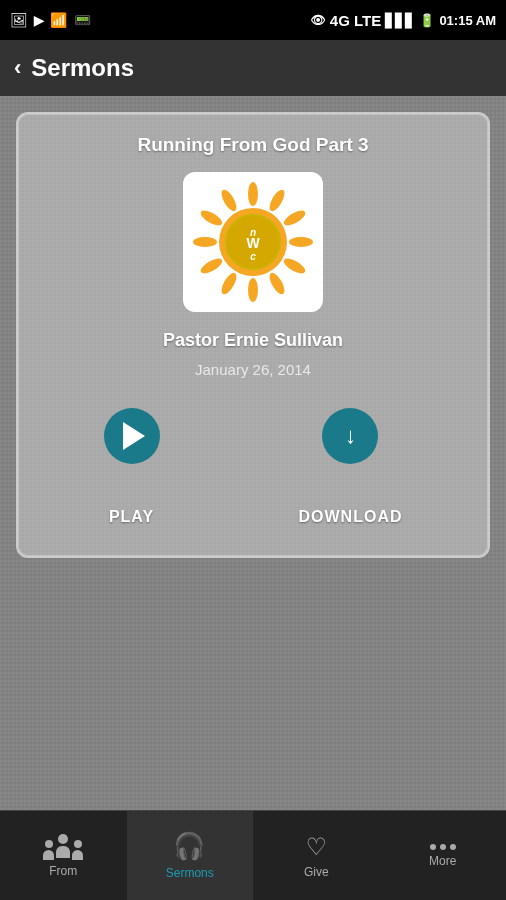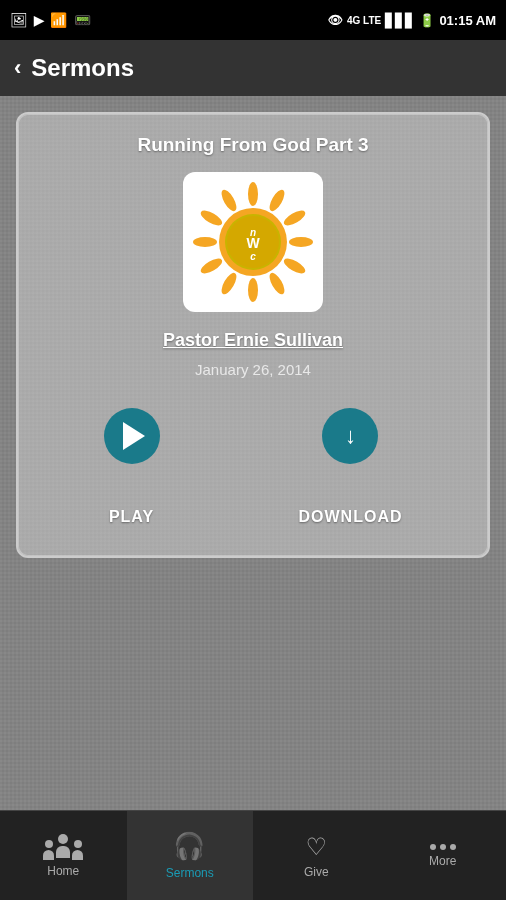--- a/index.html
+++ b/index.html
@@ -112,21 +112,20 @@
       width: 120px;
       height: 120px;
     }
 
     .pastor-name {
       color: #fff;
       font-size: 18px;
       font-weight: bold;
       text-align: center;
       text-shadow: 0 1px 2px rgba(0,0,0,0.4);
-      text-decoration: underline;
     }
 
     .sermon-date {
       color: #e8e8e8;
       font-size: 15px;
       text-align: center;
       margin-bottom: 10px;
     }
 
     .action-row {
@@ -344,21 +343,21 @@
     <span class="status-icon">🖼</span>
 
     <span class="status-icon">▶</span>
 
     <span class="status-icon">📶</span>
 
     <span class="status-icon">📟</span>
   </div>
   <div class="status-right">
     <span style="font-size:12px;">👁</span>
-    <span style="font-size:10px; font-weight:bold;">4G LTE</span>
+    <span style="font-size:15px; font-weight:bold;">4G LTE</span>
     <span>▋▋▋</span>
     <span style="color:#4caf50;">🔋</span>
     <span>01:15 AM</span>
   </div>
 </div>
 
 <div class="top-bar">
   <span class="back-arrow">‹</span>
   <span class="top-title">Sermons</span>
 </div>
@@ -432,21 +431,21 @@
       </div>
       <div class="person" style="margin-bottom:2px;">
         <div class="person-head"></div>
         <div class="person-body"></div>
       </div>
       <div class="person">
         <div class="person-head small"></div>
         <div class="person-body small"></div>
       </div>
     </div>
-    <span class="nav-label">Home</span>
+    <span class="nav-label">From</span>
   </div>
 
   <div class="nav-item active">
     <span class="headphones-icon">🎧</span>
     <span class="nav-label">Sermons</span>
   </div>
 
 
   <div class="nav-item">
     <span class="heart-icon">♡</span>

